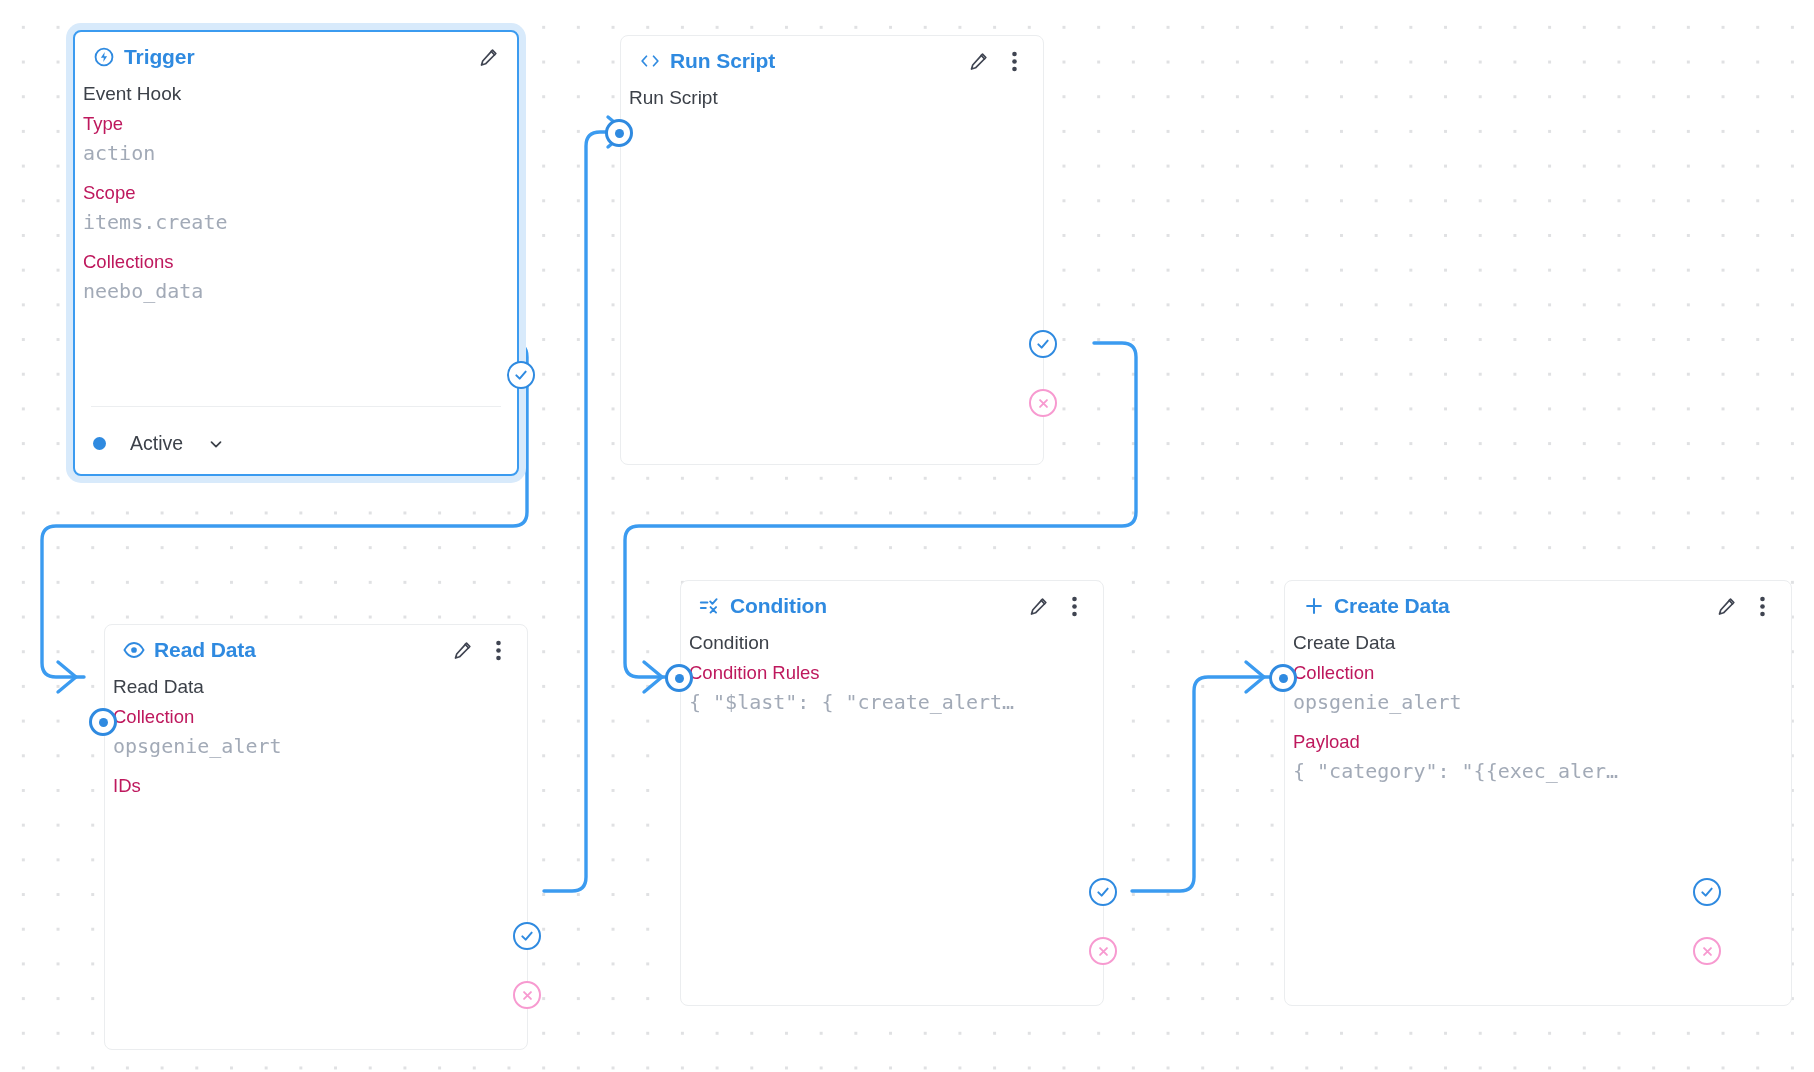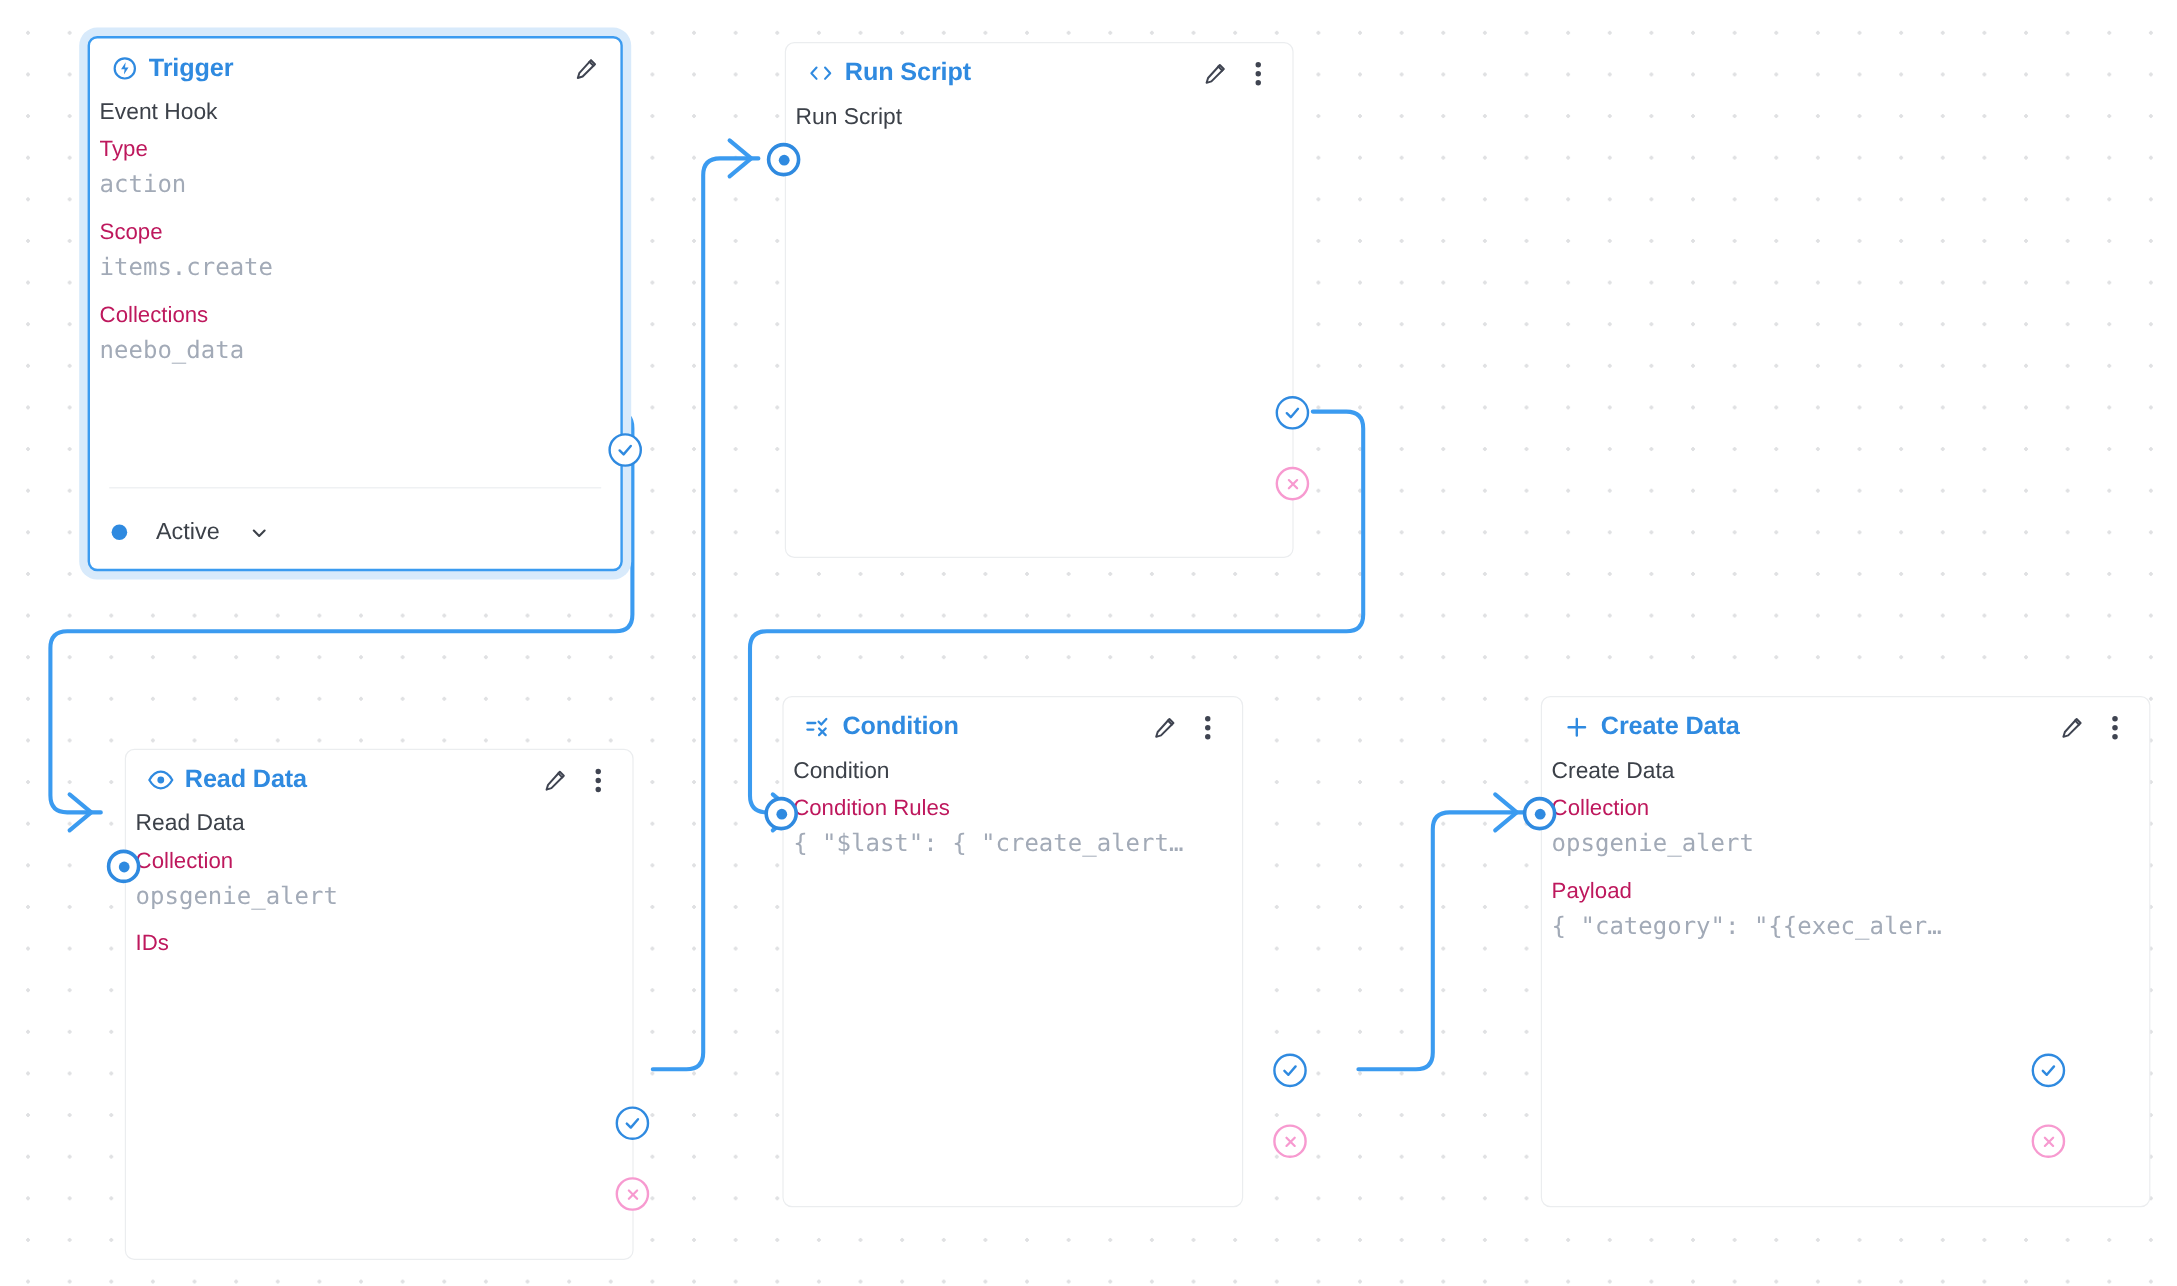--- a/index.html
+++ b/index.html
@@ -234,21 +234,21 @@
       </span>
     </div>
 
     <div class="port port-ok" style="left:432px; top:329px;">
       <svg width="16" height="16" viewBox="0 0 24 24" fill="none" stroke="currentColor" stroke-width="3" stroke-linecap="round" stroke-linejoin="round">
           <path d="M5 12.5 L10 17.5 L19 7"></path>
         </svg>
     </div>
   </div>
 
-  <div class="panel" style="left:654px; top:35px; width:424px; height:430px;">
+  <div class="panel" style="left:620px; top:35px; width:424px; height:430px;">
     <div class="panel-header">
       <div class="panel-title">
         <span class="tico">
           <svg width="24" height="20" viewBox="0 0 28 20" fill="none" stroke="currentColor" stroke-width="2.2" stroke-linecap="round" stroke-linejoin="round">
             <path d="M9.5 4 L4 10 L9.5 16"></path>
             <path d="M18.5 4 L24 10 L18.5 16"></path>
           </svg>
         </span>
         <span>Run Script</span>
       </div>
@@ -326,21 +326,21 @@
           <path d="M5 12.5 L10 17.5 L19 7"></path>
         </svg>
     </div>
     <div class="port port-err" style="left:408px; top:356px;">
       <svg width="15" height="15" viewBox="0 0 24 24" fill="none" stroke="currentColor" stroke-width="3" stroke-linecap="round">
           <path d="M6.5 6.5 L17.5 17.5 M17.5 6.5 L6.5 17.5"></path>
         </svg>
     </div>
   </div>
 
-  <div class="panel" style="left:652px; top:580px; width:384px; height:426px;">
+  <div class="panel" style="left:680px; top:580px; width:424px; height:426px;">
     <div class="panel-header">
       <div class="panel-title">
         <span class="tico">
           <svg width="24" height="20" viewBox="0 0 24 20" fill="none" stroke="currentColor" stroke-width="2.1" stroke-linecap="round" stroke-linejoin="round">
             <path d="M2 6.2 H9.2"></path>
               <path d="M2 12.2 H7.4"></path>
             <path d="M12.2 5 L14.6 7.6 L19.2 2.6"></path>
             <path d="M12.6 11.2 L18.6 17.2 M18.6 11.2 L12.6 17.2"></path>
           </svg>
         </span>

